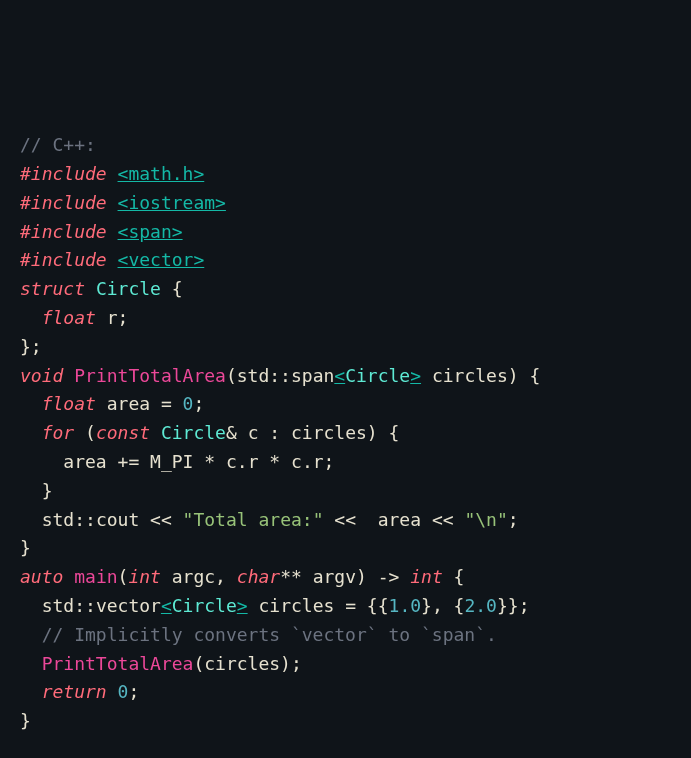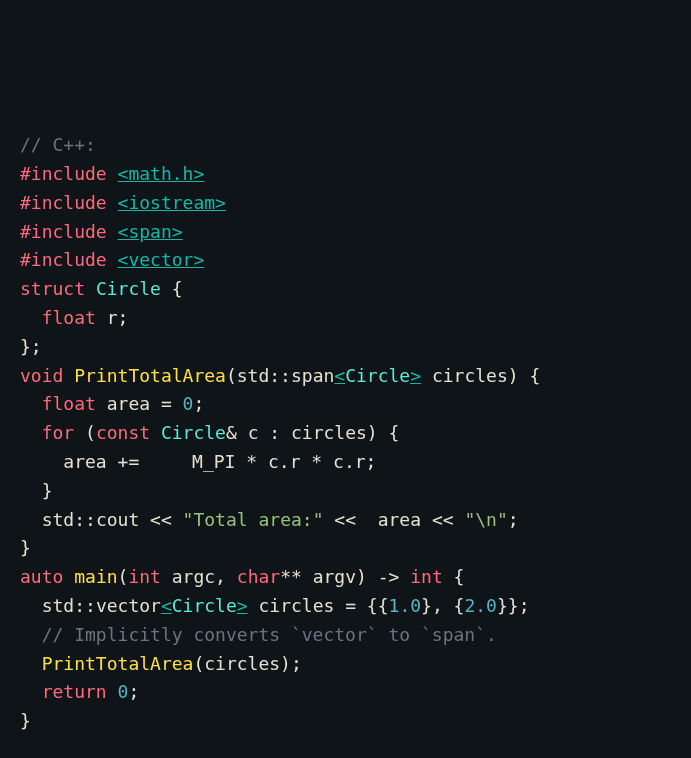--- a/index.html
+++ b/index.html
@@ -9,30 +9,30 @@
     font-family: "SF Mono", "Monaco", "Menlo", "Consolas", monospace;
     font-size: 18px;
     line-height: 1.6;
     padding: 16px 20px;
     white-space: pre;
     width: 691px;
     height: 758px;
     overflow: hidden;
   }
   .tok-comment  { color: #6c7380; }
-  .tok-keyword  { color: #ff6b7a; }
+  .tok-keyword  { color: #ff6b7a; font-style: italic; }
   .tok-type     { color: #5eead4; }
-  .tok-func     { color: #fde047; }
+  .tok-func     { color: #ec4899; }
   .tok-ident    { color: #e6e1cf; }
   .tok-paren    { color: #e6e1cf; }
   .tok-string   { color: #98c379; }
   .tok-number   { color: #56b6c2; }
   .tok-op       { color: #e6e1cf; }
   .tok-angle    { color: #14b8a6; text-decoration: underline; }
-  .tok-macro    { color: #e6e1cf; margin-left: 42px; }
+  .tok-macro    { color: #e6e1cf; }
   .line { display: block; }
 </style>
 </head>
 <body>
 
 
 
 <div id="code-block"><span class="line"><span class="tok-comment">// C++:</span></span><span class="line"><span class="tok-keyword">#include</span><span class="tok-ident"> </span><span class="tok-angle">&lt;math.h&gt;</span></span><span class="line"><span class="tok-keyword">#include</span><span class="tok-ident"> </span><span class="tok-angle">&lt;iostream&gt;</span></span><span class="line"><span class="tok-keyword">#include</span><span class="tok-ident"> </span><span class="tok-angle">&lt;span&gt;</span></span><span class="line"><span class="tok-keyword">#include</span><span class="tok-ident"> </span><span class="tok-angle">&lt;vector&gt;</span></span><span class="line"><span class="tok-ident"></span></span><span class="line"><span class="tok-keyword">struct</span><span class="tok-ident"> </span><span class="tok-type">Circle</span><span class="tok-ident"> </span><span class="tok-paren">{</span></span><span class="line"><span class="tok-ident">  </span><span class="tok-keyword">float</span><span class="tok-ident"> r</span><span class="tok-paren">;</span></span><span class="line"><span class="tok-paren">};</span></span><span class="line"><span class="tok-ident"></span></span><span class="line"><span class="tok-keyword">void</span><span class="tok-ident"> </span><span class="tok-func">PrintTotalArea</span><span class="tok-paren">(</span><span class="tok-ident">std</span><span class="tok-op">::</span><span class="tok-ident">span</span><span class="tok-angle">&lt;</span><span class="tok-type">Circle</span><span class="tok-angle">&gt;</span><span class="tok-ident"> circles</span><span class="tok-paren">)</span><span class="tok-ident"> </span><span class="tok-paren">{</span></span><span class="line"><span class="tok-ident">  </span><span class="tok-keyword">float</span><span class="tok-ident"> area </span><span class="tok-op">=</span><span class="tok-ident"> </span><span class="tok-number">0</span><span class="tok-paren">;</span></span><span class="line"><span class="tok-ident">  </span><span class="tok-keyword">for</span><span class="tok-ident"> </span><span class="tok-paren">(</span><span class="tok-keyword">const</span><span class="tok-ident"> </span><span class="tok-type">Circle</span><span class="tok-op">&amp;</span><span class="tok-ident"> c </span><span class="tok-op">:</span><span class="tok-ident"> circles</span><span class="tok-paren">)</span><span class="tok-ident"> </span><span class="tok-paren">{</span></span><span class="line"><span class="tok-ident">    area </span><span class="tok-op">+=</span><span class="tok-ident"> </span><span class="tok-macro">M_PI</span><span class="tok-ident"> </span><span class="tok-op">*</span><span class="tok-ident"> c</span><span class="tok-op">.</span><span class="tok-ident">r </span><span class="tok-op">*</span><span class="tok-ident"> c</span><span class="tok-op">.</span><span class="tok-ident">r</span><span class="tok-paren">;</span></span><span class="line"><span class="tok-ident">  </span><span class="tok-paren">}</span></span><span class="line"><span class="tok-ident">  std</span><span class="tok-op">::</span><span class="tok-ident">cout </span><span class="tok-op">&lt;&lt;</span><span class="tok-ident"> </span><span class="tok-string">"Total area:"</span><span class="tok-ident"> </span><span class="tok-op">&lt;&lt;</span><span class="tok-ident">  area </span><span class="tok-op">&lt;&lt;</span><span class="tok-ident"> </span><span class="tok-string">"\n"</span><span class="tok-paren">;</span></span><span class="line"><span class="tok-paren">}</span></span><span class="line"><span class="tok-ident"></span></span><span class="line"><span class="tok-keyword">auto</span><span class="tok-ident"> </span><span class="tok-func">main</span><span class="tok-paren">(</span><span class="tok-keyword">int</span><span class="tok-ident"> argc</span><span class="tok-paren">,</span><span class="tok-ident"> </span><span class="tok-keyword">char</span><span class="tok-op">**</span><span class="tok-ident"> argv</span><span class="tok-paren">)</span><span class="tok-ident"> </span><span class="tok-op">-&gt;</span><span class="tok-ident"> </span><span class="tok-keyword">int</span><span class="tok-ident"> </span><span class="tok-paren">{</span></span><span class="line"><span class="tok-ident">  std</span><span class="tok-op">::</span><span class="tok-ident">vector</span><span class="tok-angle">&lt;</span><span class="tok-type">Circle</span><span class="tok-angle">&gt;</span><span class="tok-ident"> circles </span><span class="tok-op">=</span><span class="tok-ident"> </span><span class="tok-paren">{{</span><span class="tok-number">1.0</span><span class="tok-paren">},</span><span class="tok-ident"> </span><span class="tok-paren">{</span><span class="tok-number">2.0</span><span class="tok-paren">}};</span></span><span class="line"><span class="tok-ident">  </span><span class="tok-comment">// Implicitly converts `vector` to `span`.</span></span><span class="line"><span class="tok-ident">  </span><span class="tok-func">PrintTotalArea</span><span class="tok-paren">(</span><span class="tok-ident">circles</span><span class="tok-paren">);</span></span><span class="line"><span class="tok-ident">  </span><span class="tok-keyword">return</span><span class="tok-ident"> </span><span class="tok-number">0</span><span class="tok-paren">;</span></span><span class="line"><span class="tok-paren">}</span></span></div>
 
 

